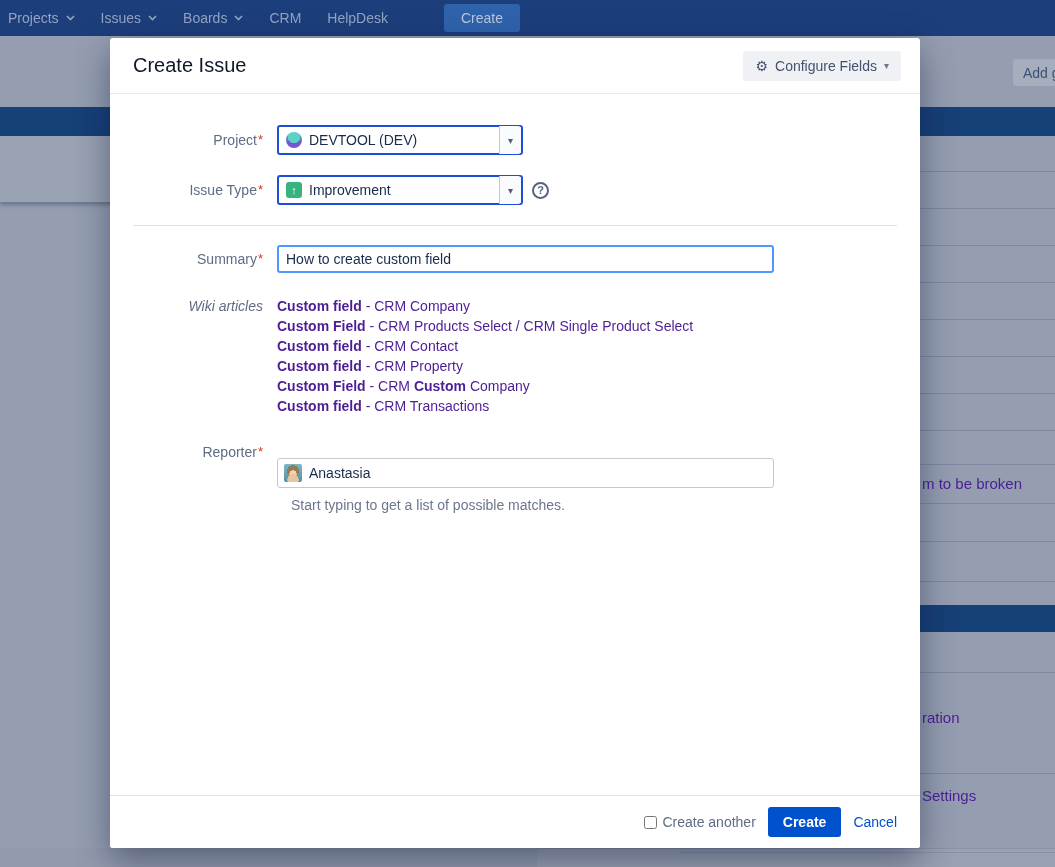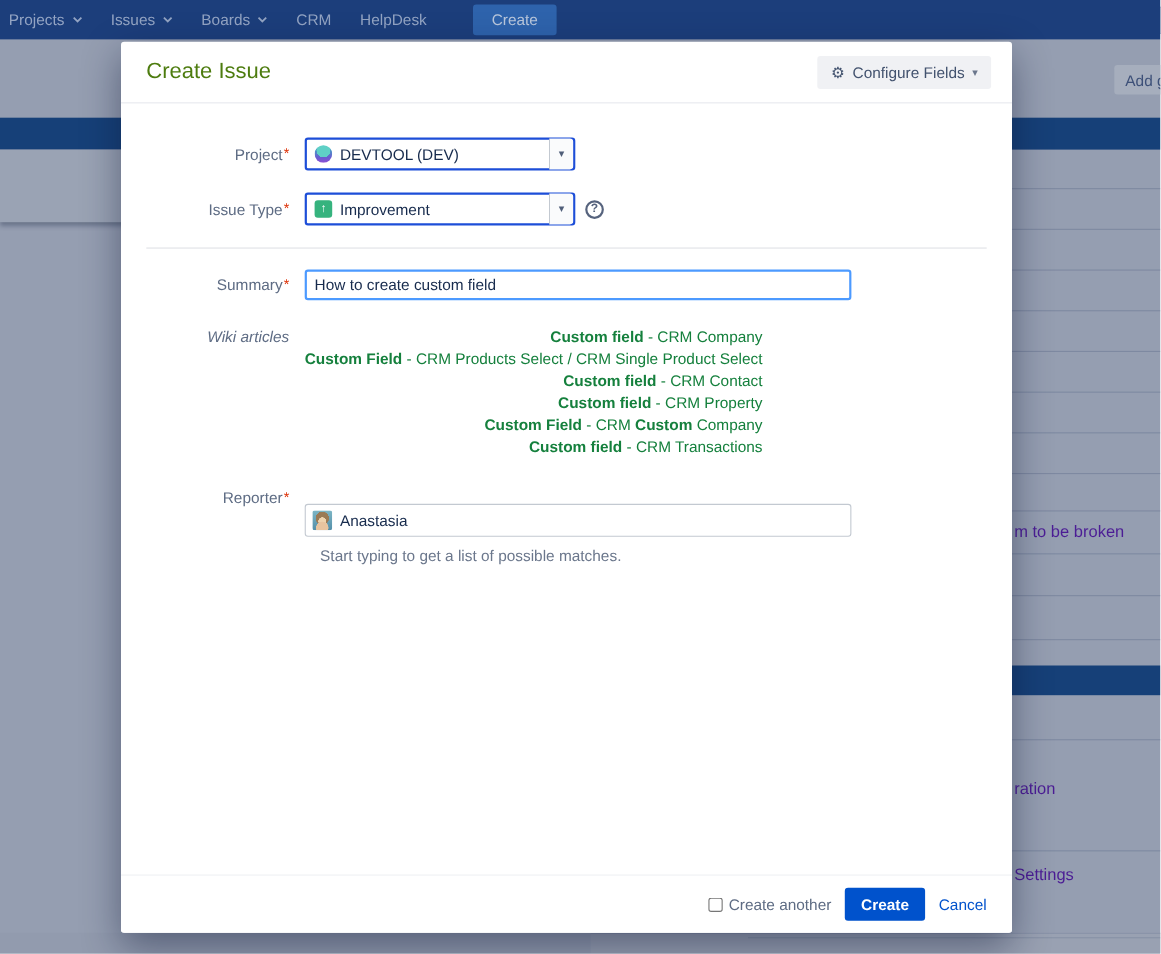--- a/index.html
+++ b/index.html
@@ -2,21 +2,21 @@
 <html><head>
 <meta charset="utf-8">
 <style>
   * { margin:0; padding:0; box-sizing:border-box; }
   html,body { width:1055px; height:867px; }
   body { font-family:"Liberation Sans", sans-serif; }
   #page { position:relative; width:1055px; height:867px; overflow:hidden; background:#959eb1; }
 
   
   .topnav { position:absolute; left:0; top:0; width:1055px; height:36px; background:#1c3e7b;
-            display:flex; align-items:center; gap:26px; padding-left:8px; z-index:1; }
+            display:flex; align-items:center; gap:40px; padding-left:8px; z-index:1; }
   .nav-item { color:#93a4c3; font-size:14px; display:flex; align-items:center; gap:7px; cursor:pointer; }
   .nav-create-btn { background:#2e63ac; color:#b9c7dc; font-size:14px; padding:6px 17px; border-radius:3px;
                     margin-left:16px; cursor:pointer; }
   .nav-search { position:absolute; left:935px; top:6px; width:132px; height:25px; background:#25497f;
                 border:1px solid #2d508a; border-radius:3px; color:#8296b5; font-size:13px; padding:0 9px;
                 display:flex; align-items:center; }
   .bg-pagehead { position:absolute; left:0; top:36px; width:1055px; height:71px; background:#959eb1; z-index:1; }
   .bg-addg-btn { position:absolute; left:1013px; top:59px; width:62px; height:27px; background:#a6aebd;
                  border-radius:3px; color:#3d5078; font-size:14px; display:flex; align-items:center;
                  padding-left:10px; z-index:2; }
@@ -29,21 +29,21 @@
   .bg-bottom-left { position:absolute; left:0; top:848px; width:537px; height:19px; background:#929bae; z-index:1; }
   .bg-bottom-right { position:absolute; left:537px; top:848px; width:518px; height:19px; background:#99a1b2;
                      border-top:1px solid #8993a8; z-index:1; }
   .bg-bottom-rule { position:absolute; left:680px; top:852px; width:375px; height:0; border-top:1px solid #8791a6; z-index:2; }
 
   
   .modal { position:absolute; left:110px; top:38px; width:810px; height:810px; background:#ffffff;
            border-radius:3px; box-shadow:0 12px 35px rgba(10,20,50,0.45); z-index:10; }
   .modal-header { height:56px; display:flex; align-items:center; justify-content:space-between;
                   padding:0 19px 0 23px; border-bottom:1px solid #e7e9ee; }
-  .modal-title { font-size:20px; color:#4d7c0f; font-weight:500; }
+  .modal-title { font-size:20px; color:#0f172a; font-weight:500; }
   .cfg-btn { background:#f0f1f4; border:none; border-radius:3px; height:30px; padding:0 12px;
              color:#42526e; font-size:14px; font-family:inherit; display:flex; align-items:center; gap:7px; cursor:pointer; }
   .cfg-btn .gear { font-size:14px; color:#42526e; }
   .cfg-btn .caret { font-size:10px; color:#6b778c; }
 
   .modal-body { padding:31px 23px 0 23px; }
   .form-row { display:flex; margin-bottom:20px; }
   .f-label { width:130px; min-width:130px; text-align:right; padding-right:0; color:#5e6c84; font-size:14px;
              padding-top:7px; }
   .f-label.top { padding-top:2px;font-style:italic; }
@@ -65,21 +65,21 @@
   .help-icon { width:17px; height:17px; border:2px solid #56637d; border-radius:50%; margin-left:9px;
                display:flex; align-items:center; justify-content:center; color:#56637d; font-size:11px;
                font-weight:bold; align-self:center; }
   .issue-row-wrap { display:flex; align-items:center; }
 
   .hr { border:none; border-top:1px solid #dfe1e6; margin:0 0 19px 0; }
 
   .text-input { width:497px; height:28px; border:2px solid #4c9aff; border-radius:3px; font-family:inherit;
                 font-size:14px; color:#172b4d; padding:0 7px; outline:none; }
   .wiki-block { padding-top:0; }
-  .wiki-line { display:block; font-size:14px; color:#15803d; line-height:20px; text-decoration:none;text-align:right; }
+  .wiki-line { display:block; font-size:14px; color:#4c1d95; line-height:20px; text-decoration:none; }
   .wiki-line b { font-weight:700; }
   .textarea { width:497px; height:249px; border:1px solid #c3c9d1; border-radius:3px; font-family:inherit;
               font-size:14px; color:#172b4d; padding:6px 7px; resize:none; outline:none; position:relative; }
   .ta-wrap { position:relative; width:497px; }
   .ta-grip { position:absolute; right:2px; bottom:3px; width:11px; height:11px;
              background:repeating-linear-gradient(135deg, transparent 0 2px, #9aa2b1 2px 3px);
              clip-path:polygon(100% 0, 100% 100%, 0 100%); cursor:nwse-resize; }
   .reporter-input { width:497px; height:30px; border:1px solid #c3c9d1; border-radius:3px; display:flex;
                     align-items:center; gap:7px; padding-left:6px;margin-top:21px; }
   .reporter-input .name { font-size:14px; color:#172b4d; }

